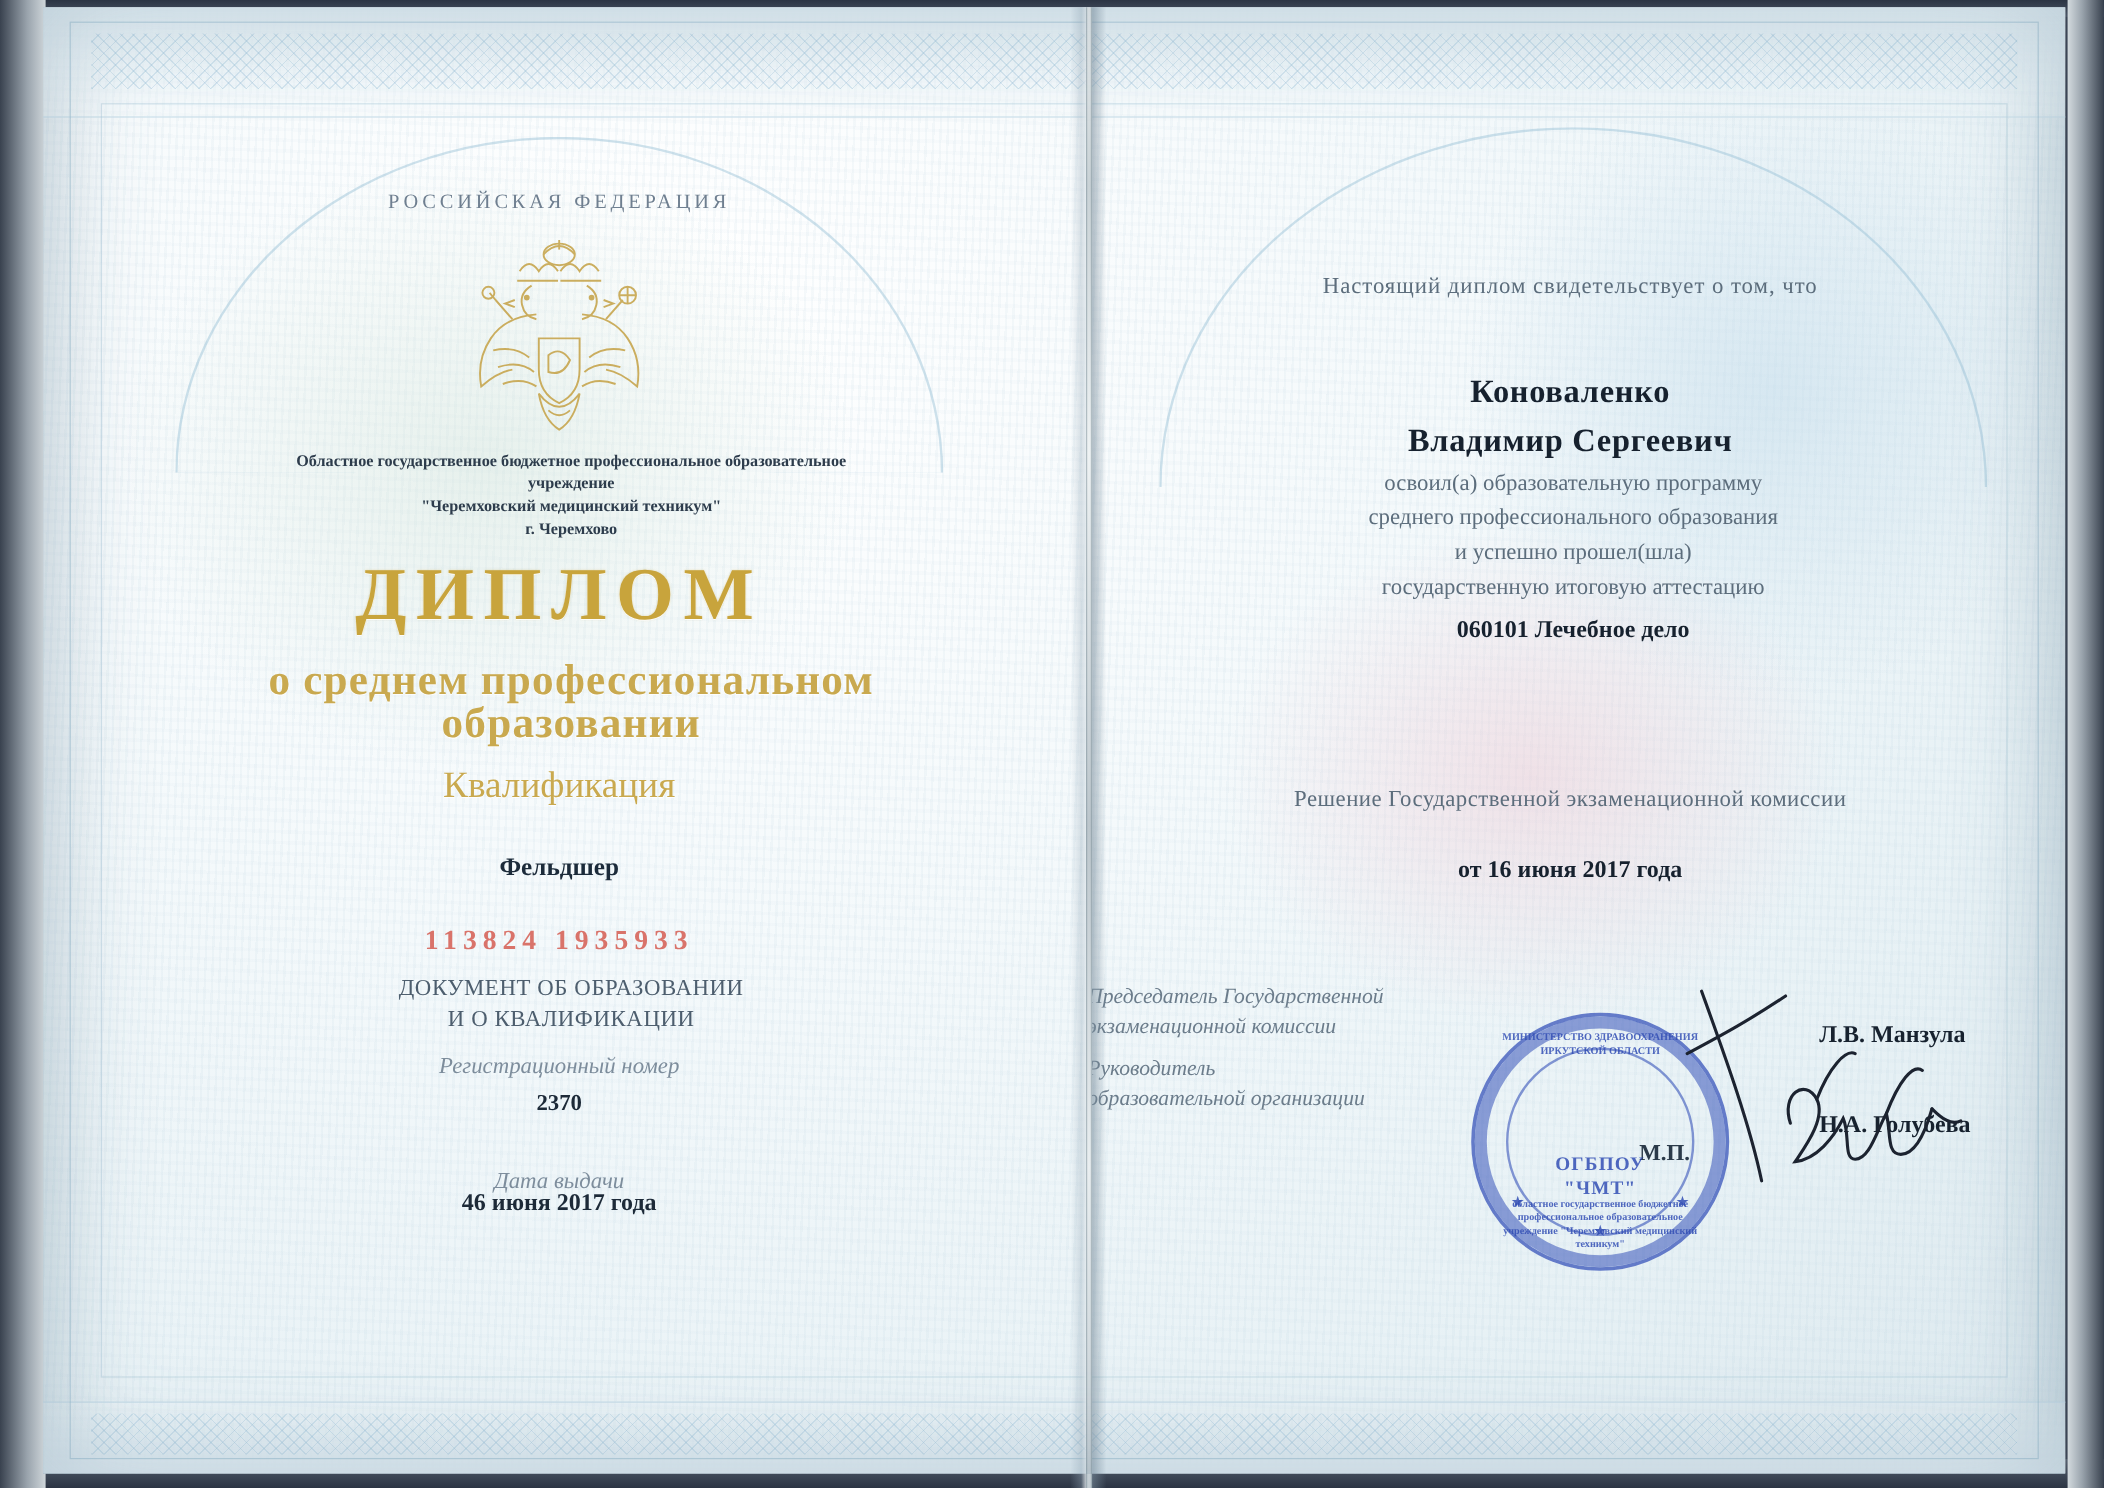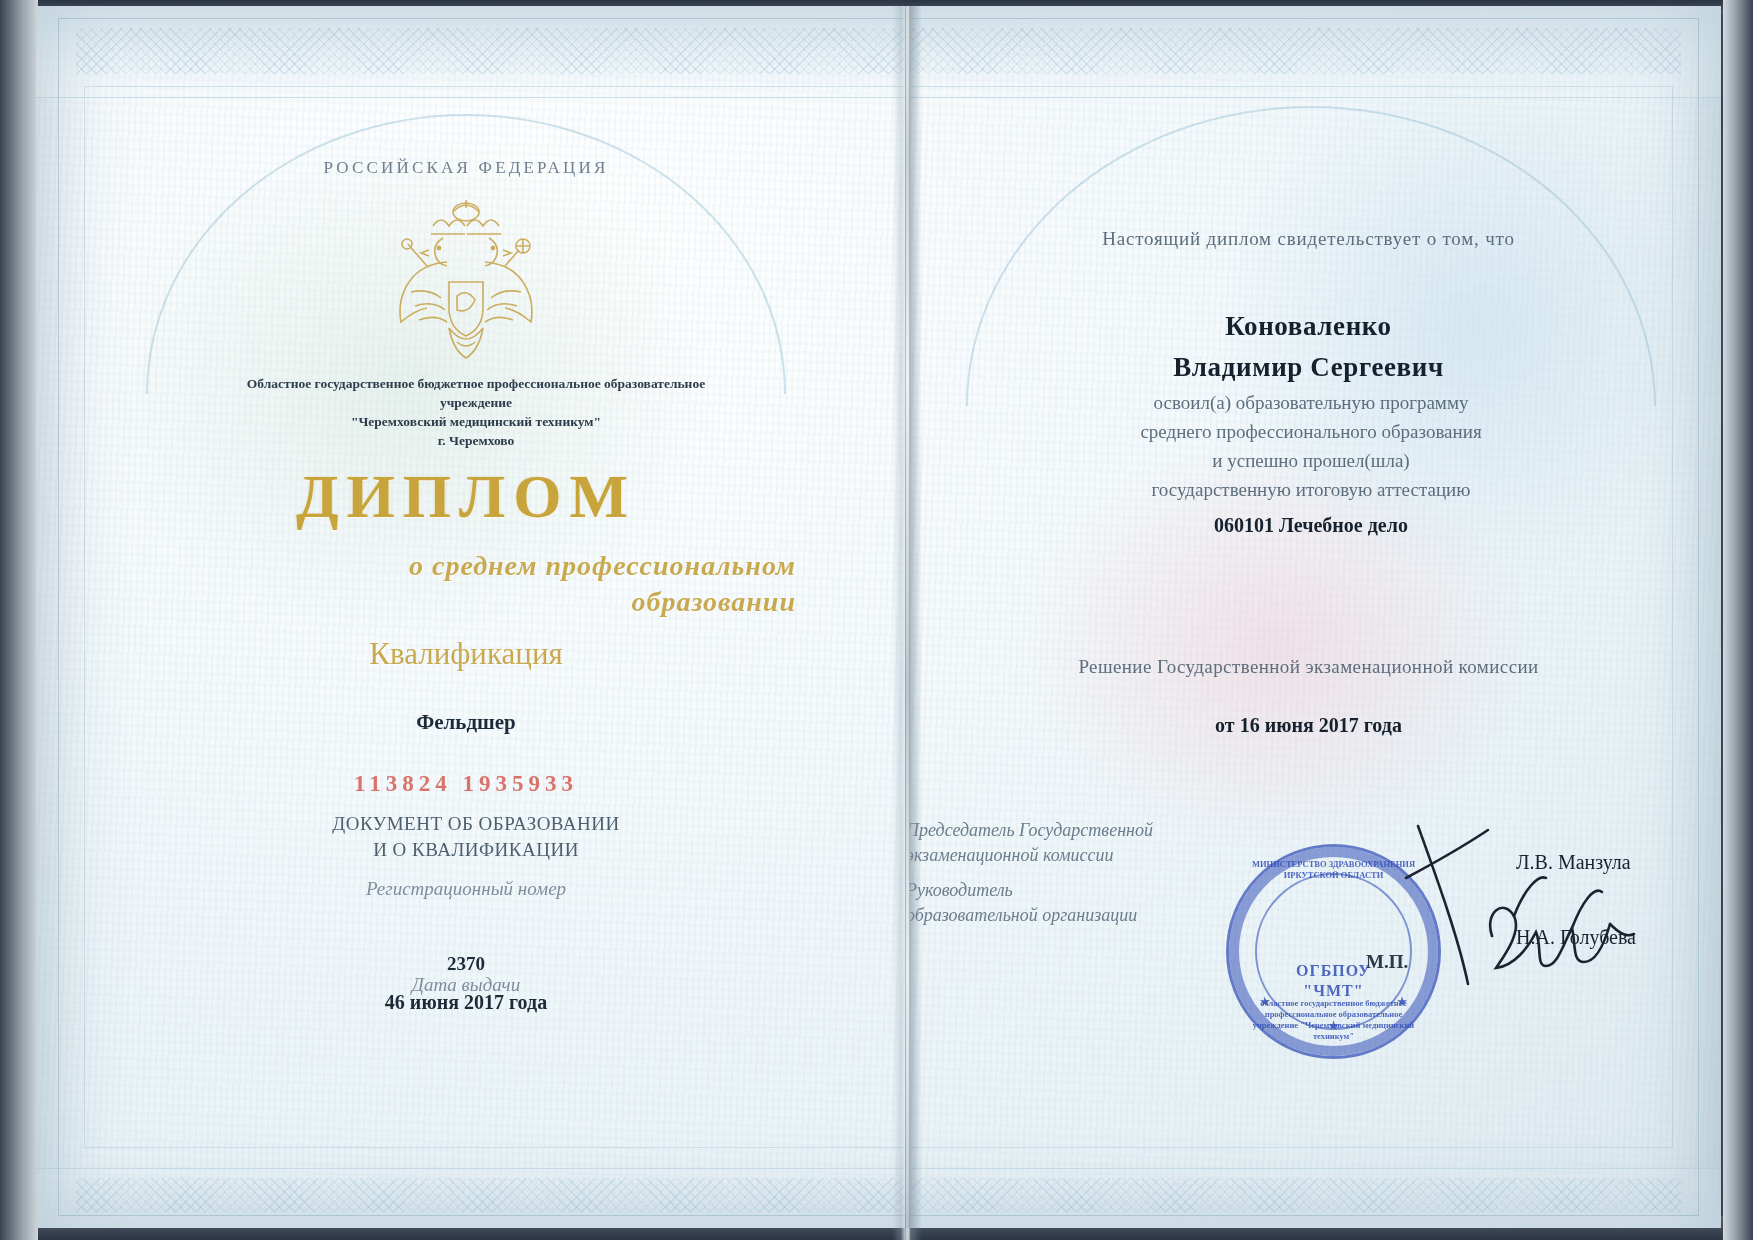--- a/index.html
+++ b/index.html
@@ -174,28 +174,27 @@
     text-align: center;
     font-family: "Liberation Serif", serif;
     font-size: 62px;
     font-weight: bold;
     letter-spacing: 8px;
     color: #c8a43c;
     text-shadow: 0 1px 0 rgba(255,255,255,0.85), 0 0 2px rgba(190,150,40,0.35);
   }
   .diplom-sub {
     position: absolute; left: 120px; width: 640px; top: 542px;
-    text-align: right;
-    font-size: 28px;
+    text-align: center;
+    font-size: 36px;
     font-weight: bold;
     line-height: 36px;
     color: #c9a94f;
     letter-spacing: 1px;
     text-shadow: 0 1px 0 rgba(255,255,255,0.8);
-    font-style: italic;
   }
   .qualif-label {
     position: absolute; left: 0; right: 0; top: 630px;
     text-align: center;
     font-size: 31px;
     color: #c9a94f;
     text-shadow: 0 1px 0 rgba(255,255,255,0.8);
   }
   .qualif-value {
     position: absolute; left: 0; right: 0; top: 692px;
@@ -230,21 +229,20 @@
     font-size: 19px;
     font-style: italic;
     color: #7d8d9c;
   }
   .reg-value {
     position: absolute; left: 0; right: 0; top: 903px;
     text-align: center;
     font-size: 19px;
     font-weight: bold;
     color: #1d2a38;
-    margin-top: 44px;
   }
   .issue-label {
     position: absolute; left: 0; right: 0; top: 950px;
     text-align: center;
     font-size: 19px;
     font-style: italic;
     color: #7d8d9c;
     margin-top: 18px;
   }
   .issue-value {
@@ -297,21 +295,21 @@
     position: absolute; left: 30px; width: 765px; top: 708px;
     text-align: center;
     font-size: 20px;
     font-weight: bold;
     color: #16212e;
   }
 
   .sig-block { position: absolute; font-size: 18px; line-height: 25px; font-style: italic; color: #6b7c8b; }
   .sig-1 { left: 10px; top: 812px; width: 330px; }
   .sig-2 { left: 10px; top: 872px; width: 330px; }
-  .sig-name { position: absolute; font-size: 20px; font-weight: normal; font-style: normal; color: #17222f; }
+  .sig-name { position: absolute; font-size: 20px; font-weight: bold; font-style: normal; color: #17222f; }
   .sig-name-1 { left: 620px; top: 845px; }
   .sig-name-2 { left: 620px; top: 920px; }
   .mp { position: absolute; left: 470px; top: 945px; font-size: 19px; font-weight: bold; color: #2b3a49; }
 
   
   .stamp {
     position: absolute;
     left: 330px; top: 838px;
     width: 215px; height: 215px;
     border-radius: 50%;

